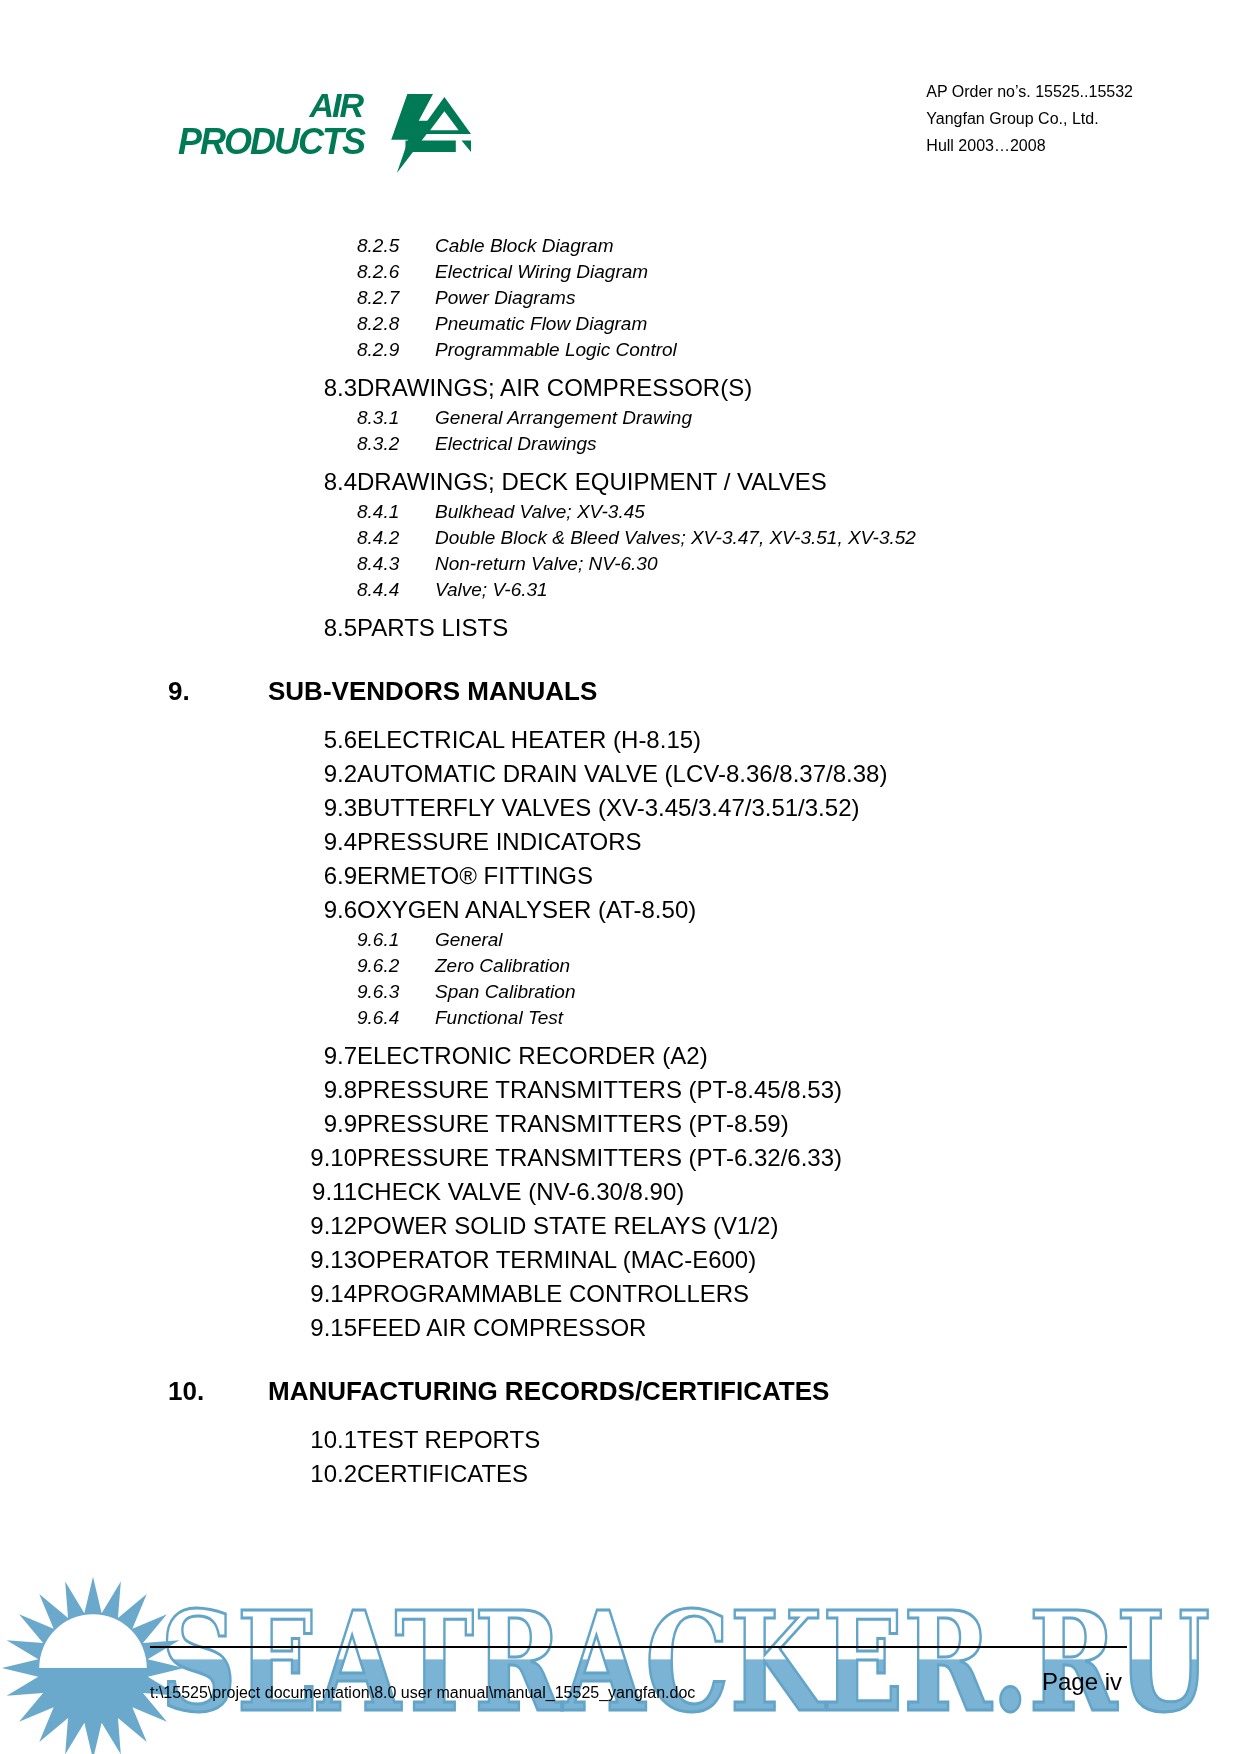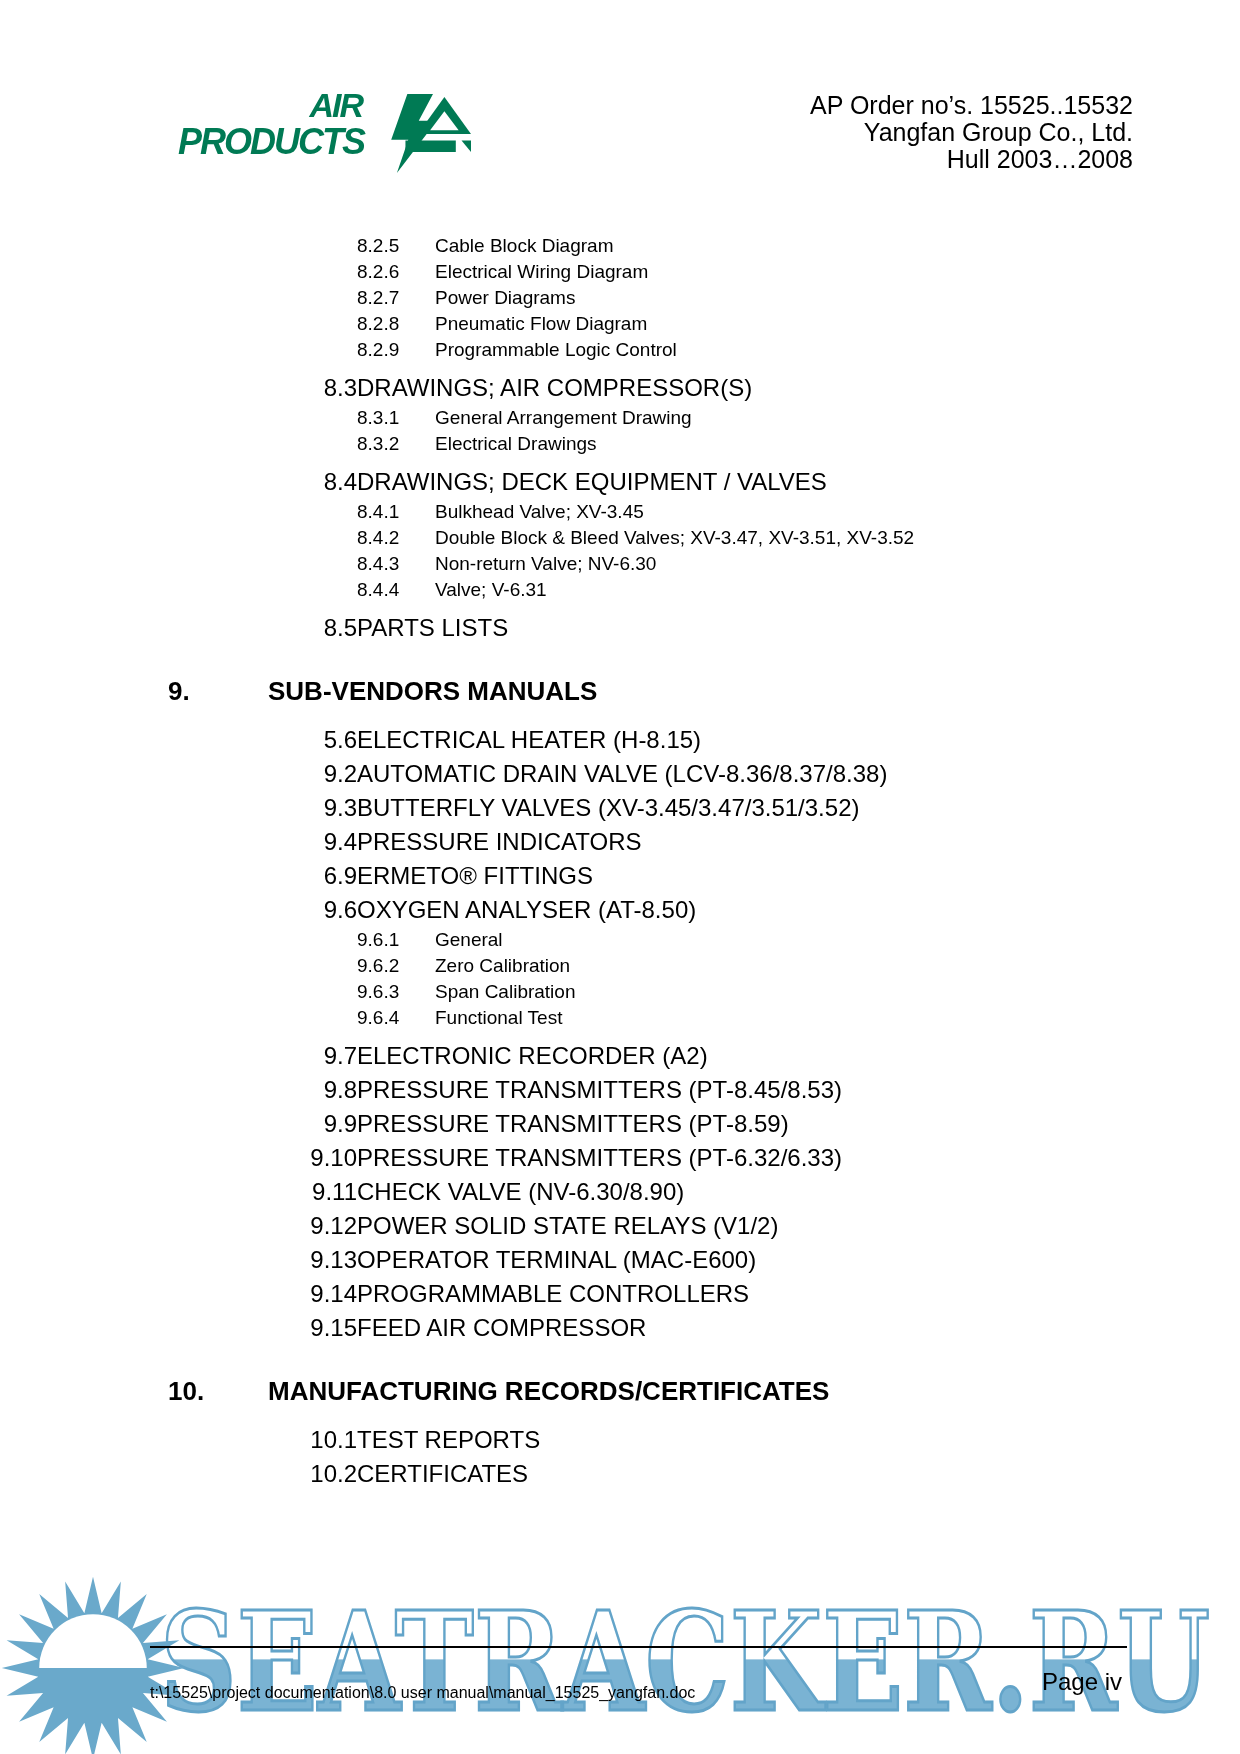--- a/index.html
+++ b/index.html
@@ -9,29 +9,29 @@
     font-family:"Liberation Sans", sans-serif;
   }
 
   
   .logo { position:absolute; left:178px; top:90px; display:flex; align-items:flex-start; gap:12px; z-index:2; }
   .logo-text { text-align:right; color:#007a54; font-weight:bold; font-style:italic; letter-spacing:-2px; line-height:1; }
   .logo-air  { font-size:34px; line-height:30px; padding-right:2px; }
   .logo-products { font-size:36px; line-height:44px; }
   .logo-mark { margin-top:2px; }
   .header-right {
-    position:absolute; right:107px; top:92px; text-align:right;
-    font-size:25px; line-height:27px; z-index:2;
+    position:absolute; right:107px; top:78px; text-align:left;
+    font-size:16px; line-height:27px; z-index:2;
   }
 
   
   .toc { position:absolute; left:168px; top:233px; width:980px; z-index:2; }
   .toc-row { display:flex; align-items:baseline; white-space:nowrap; }
   .toc-num { flex:none; }
-  .toc-row.l3 { height:26px; line-height:26px; font-size:19px; }
+  .toc-row.l3 { height:26px; line-height:26px; font-size:19px; font-style:italic; }
   .toc-row.l3 .toc-num { margin-left:189px; width:78px; }
   .toc-row.l2 { height:34px; line-height:34px; font-size:24px;text-align:right; }
   .toc-row.l2 .toc-num { margin-left:100px; width:89px; }
   .toc-row.l3 + .toc-row.l2 { margin-top:8px; }
   .toc-row.l1 { margin-top:28px; margin-bottom:14px; height:36px; line-height:36px; font-size:26px; font-weight:bold; }
   .toc-row.l1 .toc-num { margin-left:0; width:100px; }
 
   
   .footer-line { position:absolute; left:150px; top:1646px; width:977px; border-top:2px solid #000; z-index:3; }
   .footer-path { position:absolute; left:150px; top:1671px; font-size:16px; z-index:3;margin-top:13px; }

